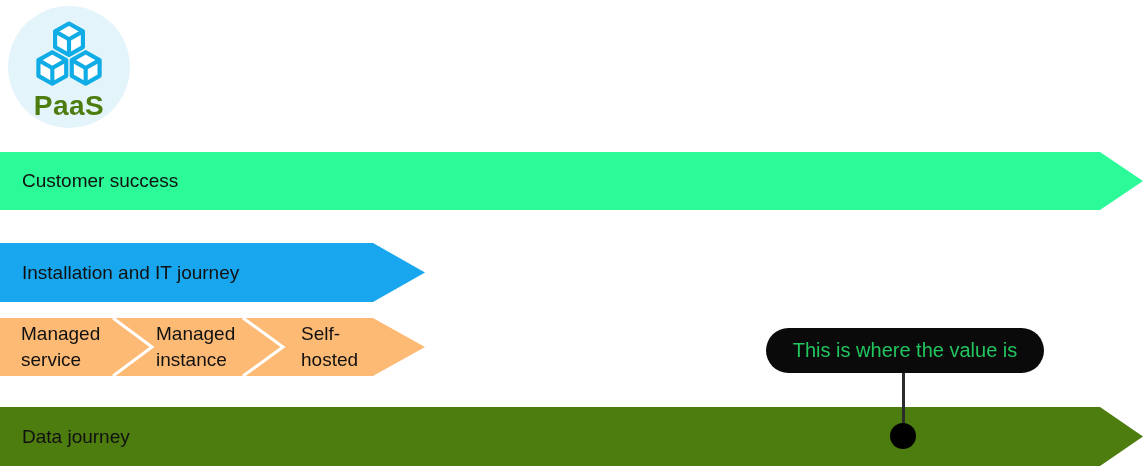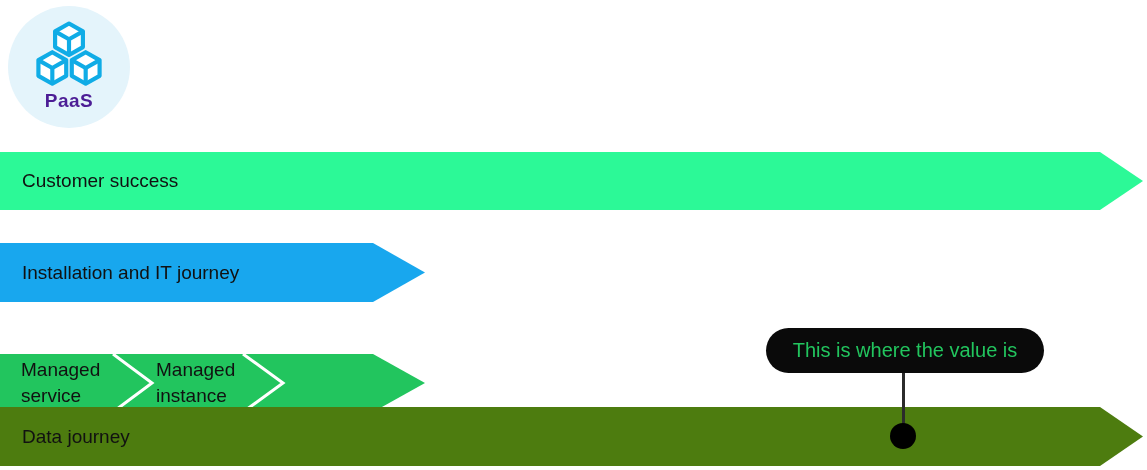--- a/index.html
+++ b/index.html
@@ -20,23 +20,23 @@
     border-radius: 50%;
     background: #e4f4fb;
     display: flex;
     flex-direction: column;
     align-items: center;
     justify-content: flex-start;
   }
   .logo-circle svg { margin-top: 11px; display: block; }
   .logo-label {
     margin-top: -3px;
-    font-size: 19px;
+    font-size: 28px;
     font-weight: 700;
-    color: #4c1d95;
+    color: #4d7c0f;
     letter-spacing: 0.5px;
   }
 
   
   .band {
     position: absolute;
     left: 0;
     display: flex;
     align-items: center;
     color: #111111;
@@ -123,29 +123,31 @@
   </div>
 
   <div class="band full" id="band-customer" style="background: rgb(44, 249, 151);">
     <span class="band-label">Customer success</span>
   </div>
 
   <div class="band short" id="band-install" style="background: rgb(24, 167, 238);">
     <span class="band-label">Installation and IT journey</span>
   </div>
 
-  <div class="band short" id="band-deploy" style="background: #22c55e; margin-top: 36px;">
+  <div class="band short" id="band-deploy" style="background: #fdba74;">
     <svg class="chevrons" width="425" height="58">
       <polyline points="113,0 152,29 113,58" fill="none" stroke="#ffffff" stroke-width="3"></polyline>
       <polyline points="243,0 283,29 243,58" fill="none" stroke="#ffffff" stroke-width="3"></polyline>
     </svg>
     <span class="segment-label" id="seg-1">Managed
 service</span>
     <span class="segment-label" id="seg-2">Managed
 instance</span>
+    <span class="segment-label" id="seg-3">Self-
+hosted</span>
   </div>
 
   <div class="band full" id="band-data" style="background: #4d7c0f;">
     <span class="band-label">Data journey</span>
   </div>
 
   <div class="callout">
     <span>This is where the value is</span>
   </div>
   <div class="callout-line"></div>

